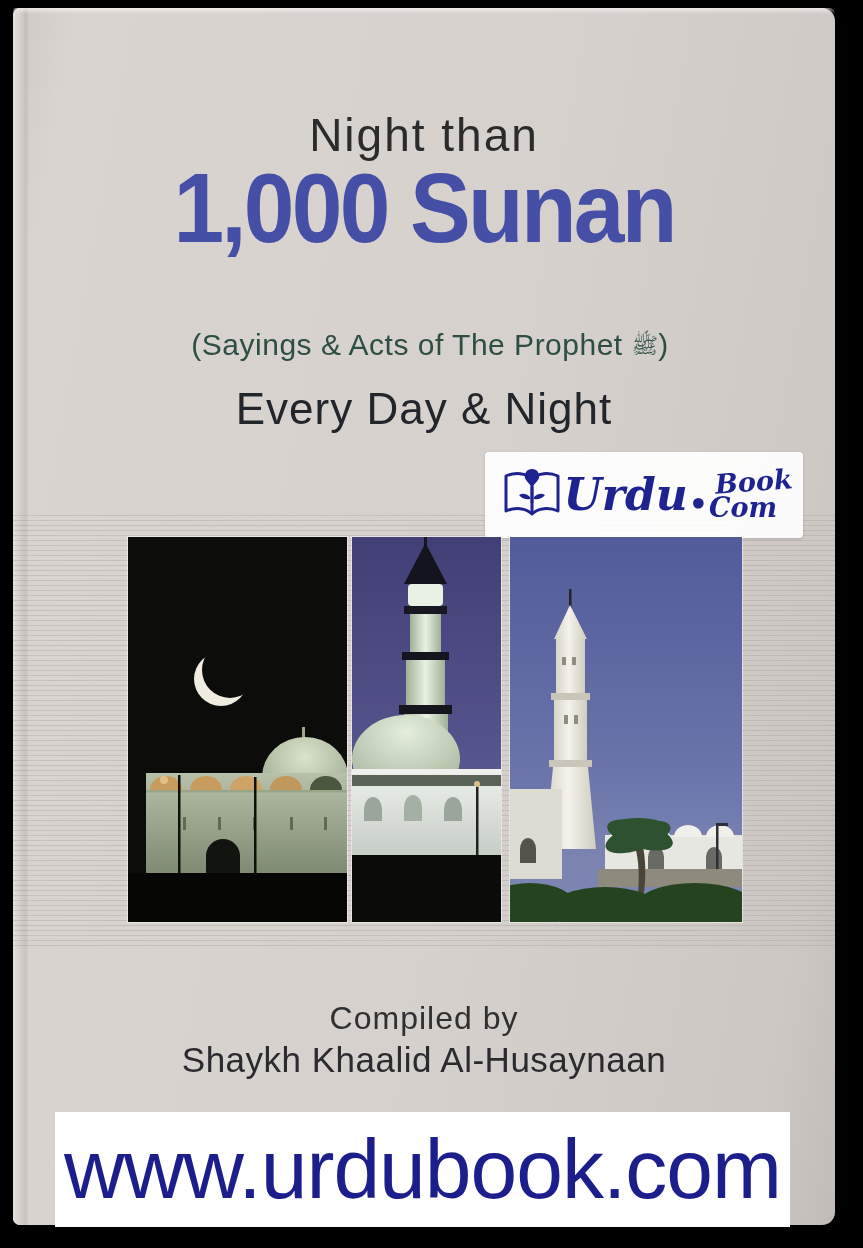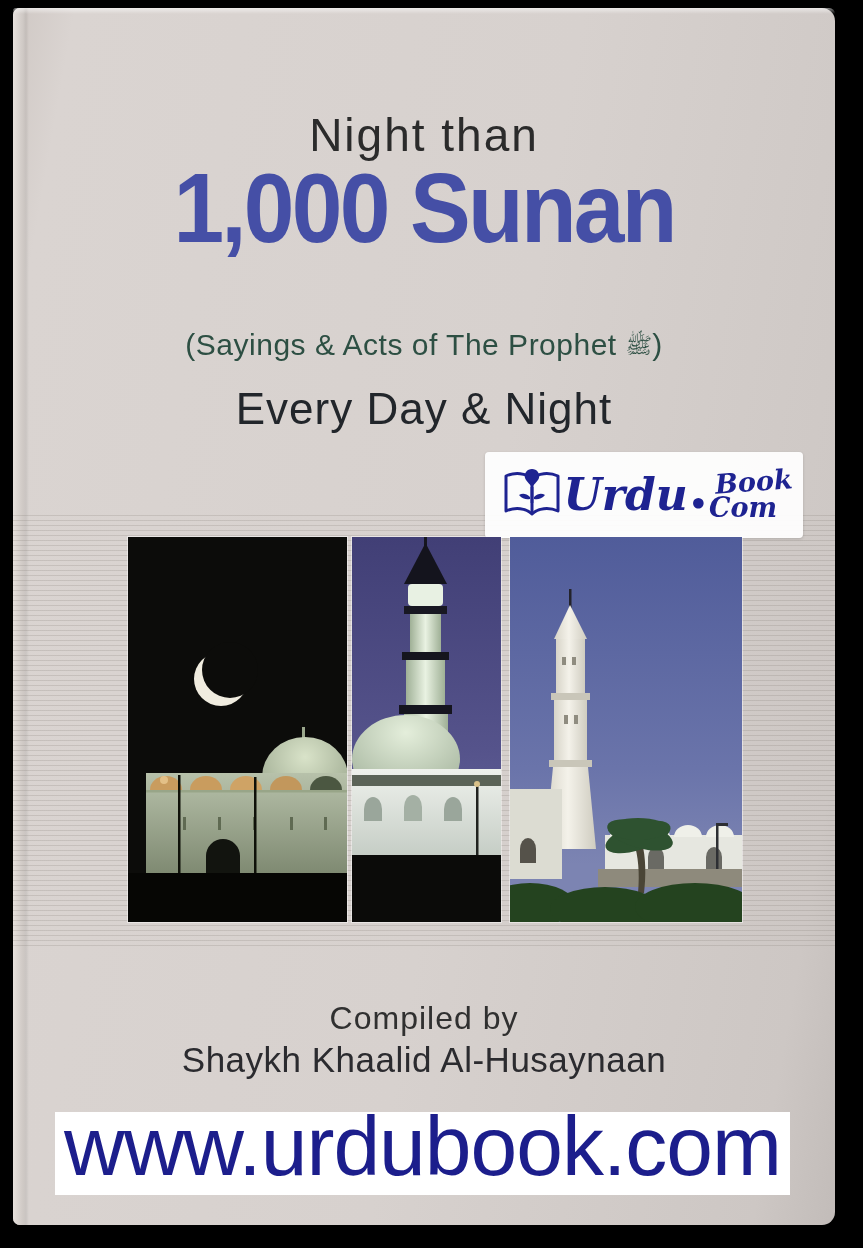--- a/index.html
+++ b/index.html
@@ -27,21 +27,21 @@
     position:absolute;left:0;top:507px;width:100%;height:432px;
     background:repeating-linear-gradient(180deg,rgba(120,113,105,0.20) 0 1px,rgba(0,0,0,0) 1px 5px);
   }
   
   .t-center{position:absolute;left:0;width:100%;text-align:center;}
   .more-than{top:100px;font-size:46px;letter-spacing:2px;color:#2b2b2b;}
   .big-title{
     top:150px;font-size:99px;font-weight:700;color:#454fa6;
     letter-spacing:-3px;transform:scaleX(0.92);line-height:1.0;
   }
-  .subtitle{top:320px;font-size:30px;color:#2d4f43;letter-spacing:0.5px;}
+  .subtitle{top:320px;font-size:30px;color:#2d4f43;letter-spacing:0.5px;margin-left:6px;}
   .subtitle .sym{font-size:22px;vertical-align:2px;}
   .tagline{top:376px;font-size:44px;color:#22262b;letter-spacing:1px;font-weight:500;}
   .compiled{top:992px;font-size:32px;color:#303030;letter-spacing:1px;}
   .author{top:1032px;font-size:35px;color:#2b2b2f;letter-spacing:0.5px;}
   
   .logo-box{
     position:absolute;left:472px;top:444px;width:318px;height:86px;
     background:rgba(255,255,255,0.93);border-radius:4px;
     display:flex;align-items:center;justify-content:center;
     box-shadow:0 1px 3px rgba(0,0,0,0.15);
@@ -53,22 +53,22 @@
   .logo-stack span{font-size:27px;}
   .logo-stack .top{transform:translateX(6px) rotate(-4deg);}
   
   .photo{position:absolute;top:529px;height:385px;overflow:hidden;box-shadow:0 0 0 1px rgba(255,255,255,0.45);}
   .photo svg{display:block;width:100%;height:100%;}
   .p1{left:115px;width:219px;background:#0c0c0a;}
   .p2{left:339px;width:149px;background:linear-gradient(180deg,#413f76 0%,#55538b 55%,#615f96 75%,#3a3a60 100%);}
   .p3{left:497px;width:232px;background:linear-gradient(180deg,#505c9a 0%,#6a74aa 60%,#7c84b2 85%);}
   
   .banner{
-    position:absolute;left:55px;top:1112px;width:735px;height:83px;
-    background:#ffffff;display:flex;align-items:flex-end;justify-content:center;
+    position:absolute;left:55px;top:1112px;width:735px;height:115px;
+    background:#ffffff;display:flex;align-items:center;justify-content:center;
   }
   .banner .url{font-size:84px;color:#1c1e8c;letter-spacing:-1px;}
 </style>
 </head>
 <body>
 
 <div class="book">
 
   <div class="stripe-band"></div>
 

